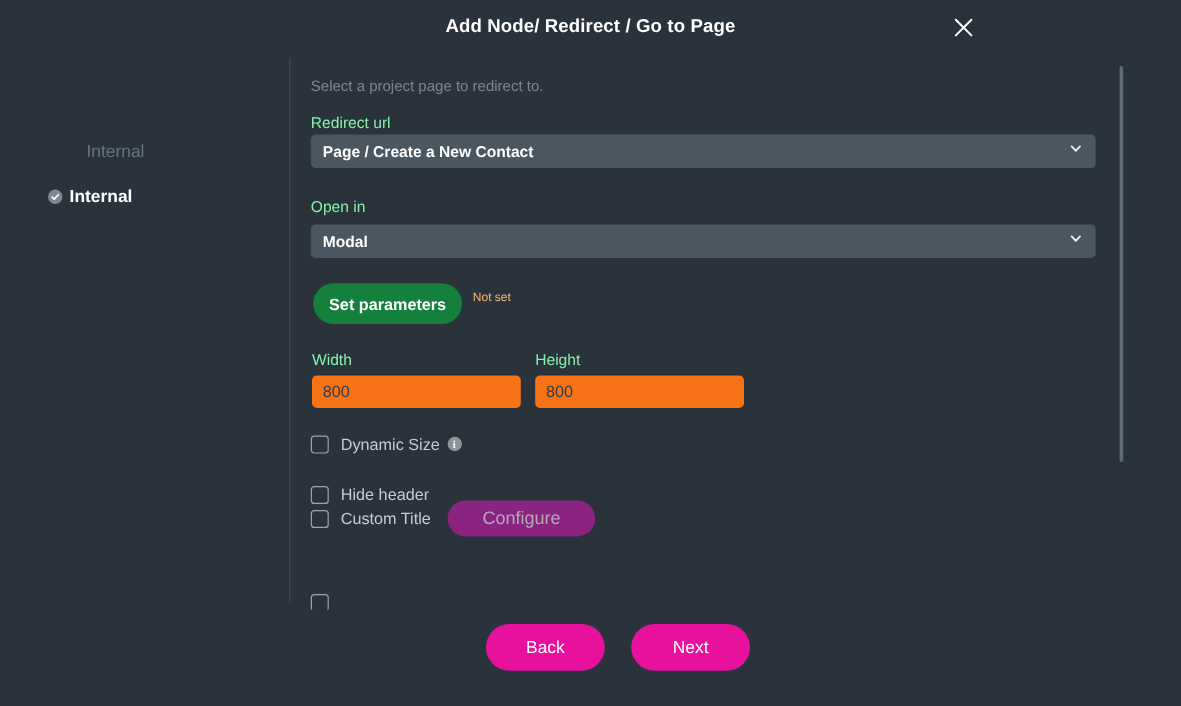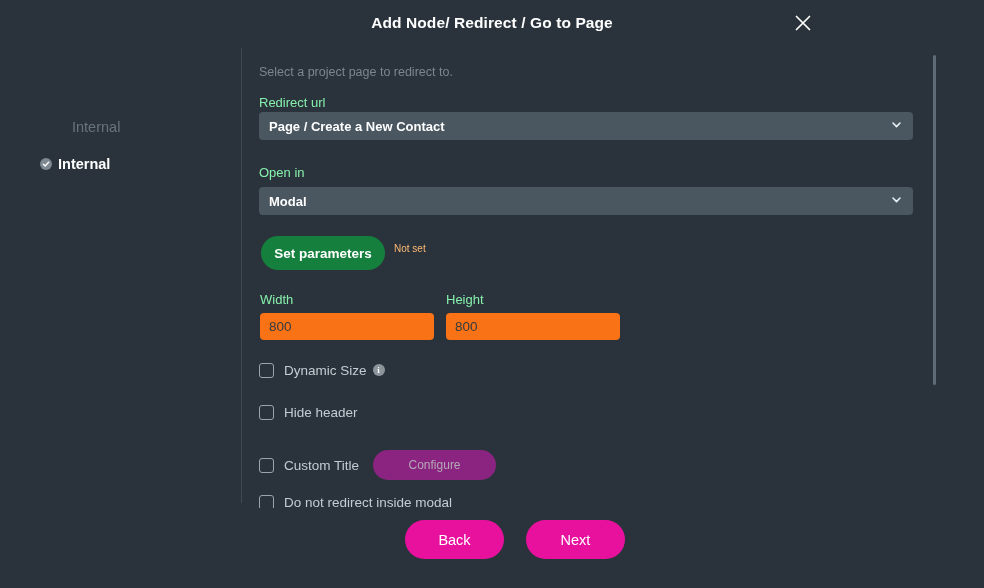--- a/index.html
+++ b/index.html
@@ -212,21 +212,21 @@
   }
   .configure-btn {
     margin-left: 14px;
     background: #8a2480;
     border: none;
     border-radius: 16px;
     height: 30px;
     width: 123px;
     color: #b4a8b6;
     font-family: "Liberation Sans", sans-serif;
-    font-size: 12px;
+    font-size: 15px;
     cursor: pointer;
   }
 
   
   .footer {
     position: absolute;
     top: 508px; left: 0;
     width: 984px; height: 80px;
     background: #2a333b;
   }
@@ -310,29 +310,28 @@
   <span class="cb-box"></span>
   <span class="cb-label">Dynamic Size</span>
   <span class="info-icon">i</span>
 </div>
 
 <div class="cb-row" style="top:402px;">
   <span class="cb-box"></span>
   <span class="cb-label">Hide header</span>
 </div>
 
-<div class="cb-row" style="top:455px;">
+<div class="cb-row" style="top:422px;">
   <span class="cb-box"></span>
   <span class="cb-label">Custom Title</span>
   <button class="configure-btn">Configure</button>
 </div>
 
 <div class="cb-row" style="top:492px;">
   <span class="cb-box"></span>
-  <span class="cb-label">Do not redirect inside modal</span>
 </div>
 
 <div class="scroll-thumb"></div>
 
 <div class="footer">
   <button class="footer-btn btn-next">Next</button>
   <button class="footer-btn btn-back">Back</button>
 </div>
 
 </body></html>

